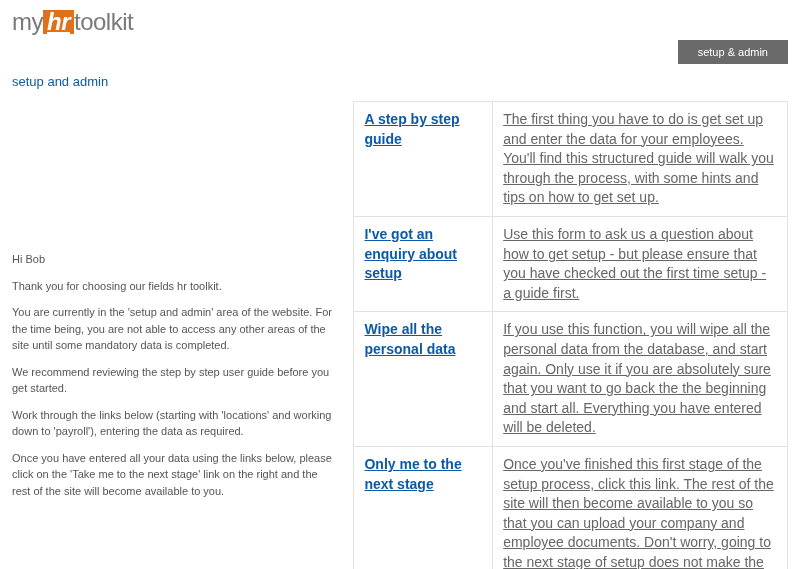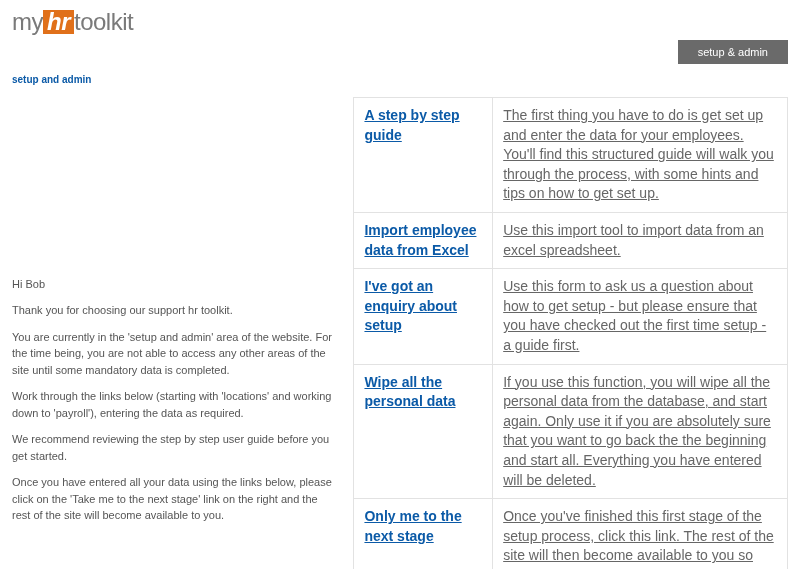--- a/index.html
+++ b/index.html
@@ -1,22 +1,22 @@
 <!DOCTYPE html>
 <html><head>
 <meta charset="utf-8">
 <style>
 * { box-sizing: border-box; margin: 0; padding: 0; }
 body { font-family: Arial, Helvetica, sans-serif; font-size: 11px; color: #555; background: #fff; }
 .logo { padding: 8px 12px 4px; }
 .logo-text { font-size: 24px; font-weight: 400; color: #7a7a7a; letter-spacing: -0.5px; }
-.logo-text .hr { display: inline-block; background: #e0701a; color: #fff; font-weight: 700; padding: 0 4px; font-style: italic; line-height: 1; }
+.logo-text .hr { display: inline-block; background: #e0701a; color: #fff; font-weight: 700; padding: 0 4px; font-style: italic; line-height: 1; text-decoration: underline; }
 .topbar { display: flex; justify-content: flex-end; padding: 0 12px 6px; }
 .setup-btn { background: #6a6a6a; color: #fff; border: none; padding: 6px 20px; font-size: 11px; cursor: pointer; border-radius: 0; }
-.breadcrumb { color: #0b5aa7; font-weight: 700; font-size: 10px; padding: 4px 12px 12px; }
+.breadcrumb { color: #0b5aa7; font-weight: 400; font-size: 13px; padding: 4px 12px 12px; }
 .content-row { display: flex; gap: 0; padding: 0 12px 12px; align-items: center; }
 .intro { flex: 0 0 44%; padding-right: 20px; font-size: 11px; line-height: 1.5; color: #555; }
 .intro p { margin-bottom: 10px; }
 .guide-table { flex: 1; border-collapse: collapse; }
 .guide-table td { border: 1px solid #e2e2e2; padding: 8px 10px; vertical-align: top; font-size: 14px; line-height: 1.4; text-decoration: underline; }
 .guide-table td:first-child { width: 32%; color: #0b5aa7; font-weight: 700; }
 .guide-table td:last-child { color: #666; }
 .section-divider { height: 3px; background: #e0701a; }
 .section-bar { background: #a16207; color: #fff; font-weight: 700; font-size: 12px; padding: 10px 16px; }
 .controls { display: flex; align-items: center; justify-content: space-between; padding: 10px 14px; }
@@ -37,35 +37,31 @@
 
 <div class="topbar">
   <button class="setup-btn">setup &amp; admin</button>
 </div>
 
 <div class="breadcrumb">setup and admin</div>
 
 <div class="content-row">
   <div class="intro">
     <p>Hi Bob</p>
-    <p>Thank you for choosing our support hr toolkit.</p>
+    <p>Thank you for choosing our fields hr toolkit.</p>
     <p>You are currently in the 'setup and admin' area of the website. For the time being, you are not able to access any other areas of the site until some mandatory data is completed.</p>
+    <p>We recommend reviewing the step by step user guide before you get started.</p>
     <p>Work through the links below (starting with 'locations' and working down to 'payroll'), entering the data as required.</p>
-    <p>We recommend reviewing the step by step user guide before you get started.</p>
     <p>Once you have entered all your data using the links below, please click on the 'Take me to the next stage' link on the right and the rest of the site will become available to you.</p>
   </div>
   <table class="guide-table">
     <tbody id="guide-body">
         <tr>
           <td>A step by step guide</td>
           <td>The first thing you have to do is get set up and enter the data for your employees. You'll find this structured guide will walk you through the process, with some hints and tips on how to get set up.</td>
-        </tr>
-        <tr>
-          <td>Import employee data from Excel</td>
-          <td>Use this import tool to import data from an excel spreadsheet.</td>
         </tr>
         <tr>
           <td>I've got an enquiry about setup</td>
           <td>Use this form to ask us a question about how to get setup - but please ensure that you have checked out the first time setup - a guide first.</td>
         </tr>
         <tr>
           <td>Wipe all the personal data</td>
           <td>If you use this function, you will wipe all the personal data from the database, and start again. Only use it if you are absolutely sure that you want to go back the the beginning and start all. Everything you have entered will be deleted.</td>
         </tr>
         <tr>

